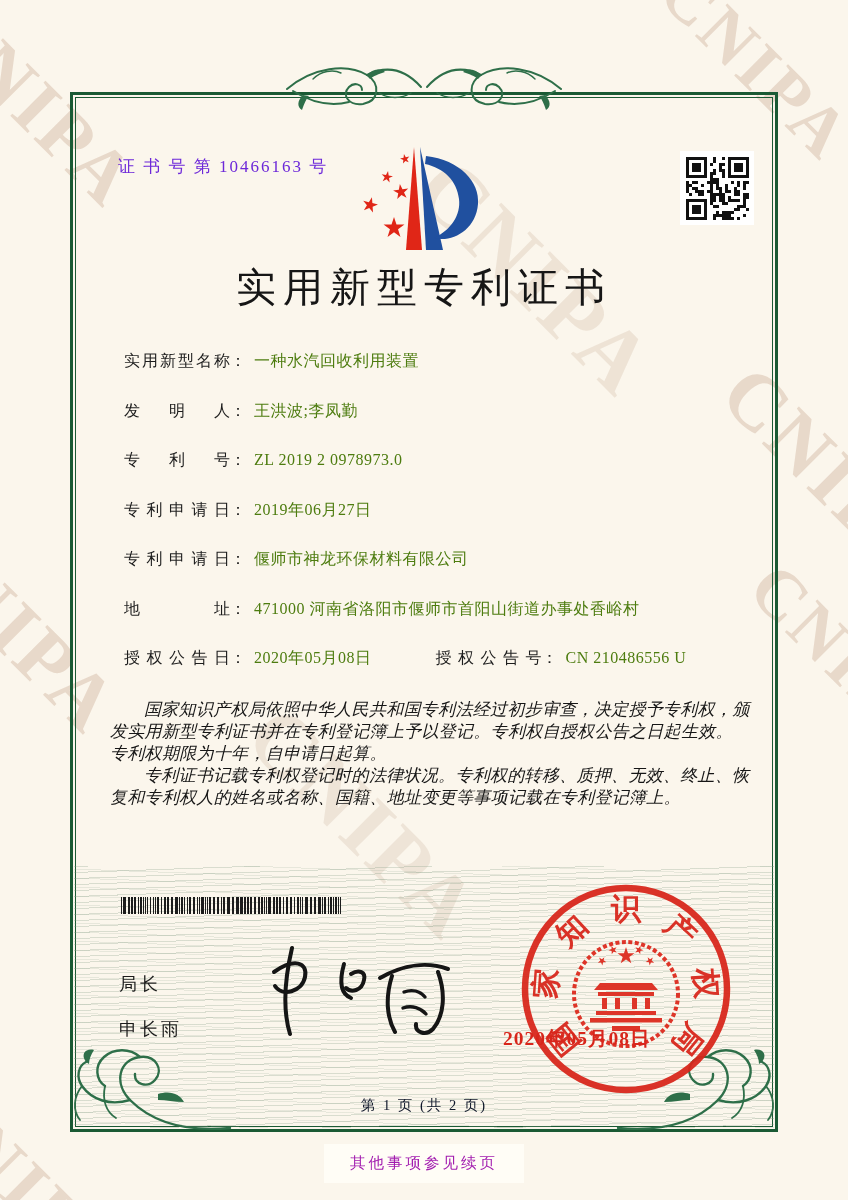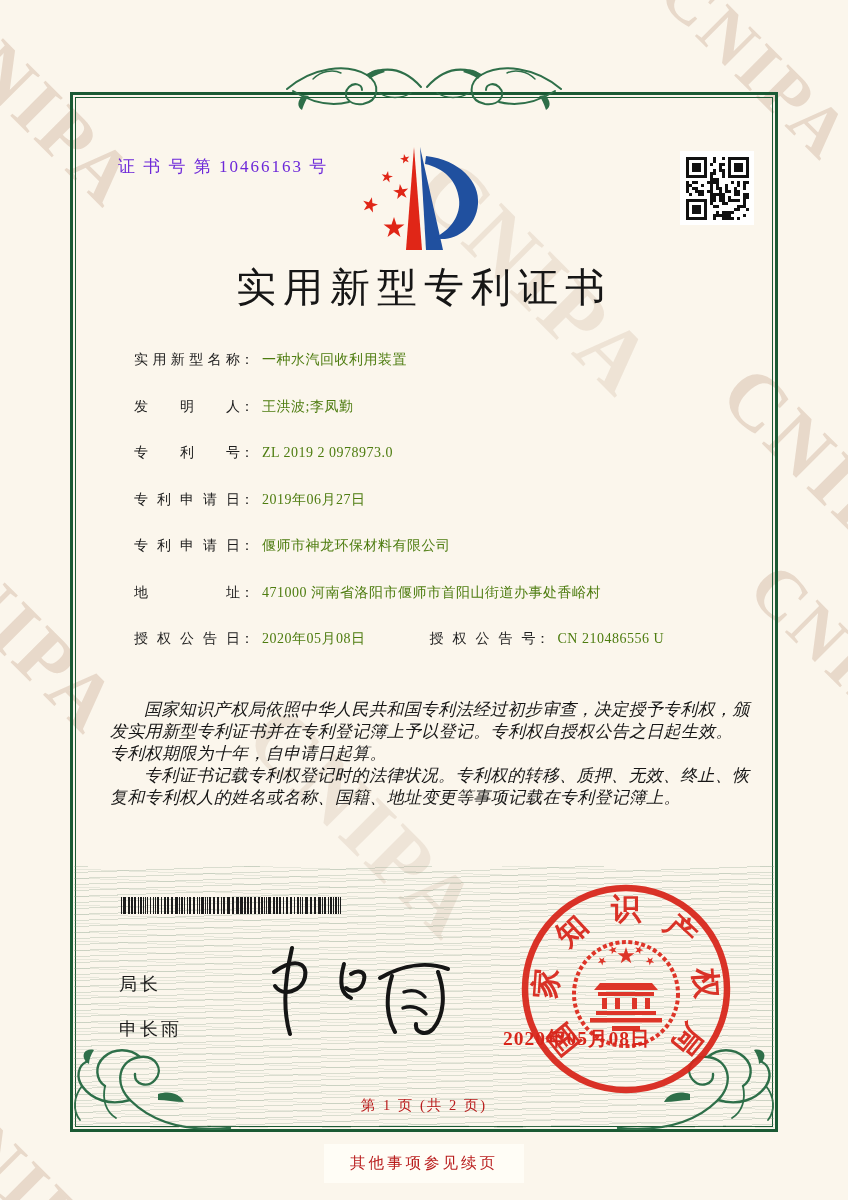--- a/index.html
+++ b/index.html
@@ -59,21 +59,21 @@
   .logo{position:absolute;left:356px;top:140px;width:132px;height:120px;z-index:4;}
   .qr-box{
     position:absolute;left:680px;top:151px;width:74px;height:74px;
     background:#fff;z-index:4;display:flex;align-items:center;justify-content:center;
   }
   .title{
     position:absolute;left:0;top:260px;width:848px;text-align:center;z-index:4;
     font-size:40px;font-weight:normal;letter-spacing:7px;color:#161616;
   }
   
-  .fields{position:absolute;left:134px;top:351px;width:630px;z-index:4;font-size:14px;}
+  .fields{position:absolute;left:124px;top:351px;width:630px;z-index:4;font-size:16px;}
   .frow{display:flex;align-items:baseline;margin-bottom:28.5px;white-space:nowrap;}
   .flabel{
     display:inline-block;width:106px;
     text-align:justify;text-align-last:justify;
     color:#1d1d1d;
   }
   .fcolon{display:inline-block;margin-right:8px;color:#1d1d1d;}
   .fvalue{color:#4d7c0f;letter-spacing:.5px;}
   .pair2{margin-left:64px;display:flex;align-items:baseline;}
   
@@ -90,25 +90,25 @@
   .signature{position:absolute;left:252px;top:934px;width:210px;height:108px;z-index:4;}
   
   .seal{position:absolute;left:514px;top:878px;width:224px;height:224px;z-index:5;opacity:.94;}
   .seal-date{
     position:absolute;left:503px;top:1025px;width:210px;z-index:6;
     color:var(--sealred);font-size:19.5px;font-weight:bold;letter-spacing:1px;
   }
   
   .page-number{
     position:absolute;left:0;top:1096px;width:848px;text-align:center;z-index:4;
-    font-size:14.5px;letter-spacing:2px;color:#b91c1c;
+    font-size:14.5px;letter-spacing:2px;color:#0f172a;
   }
   .continuation{
     position:absolute;left:50%;top:1144px;transform:translateX(-50%);z-index:4;
-    background:#fffdf6;padding:9px 26px;font-size:15.5px;letter-spacing:3px;color:#b91c1c;
+    background:#fffdf6;padding:9px 26px;font-size:15.5px;letter-spacing:3px;color:#a21caf;
   }
 </style>
 </head>
 <body>
 
 <div class="wm" style="left:-26px;top:-18px;font-size:76px;">CNIPA</div>
 <div class="wm" style="left:700px;top:-48px;font-size:70px;">CNIPA</div>
 <div class="wm" style="left:468px;top:138px;font-size:88px;color:rgba(222,203,186,.45);">CNIPA</div>
 <div class="wm" style="left:768px;top:348px;font-size:80px;">CNIPA</div>
 <div class="wm" style="left:-52px;top:498px;font-size:80px;">CNIPA</div>

